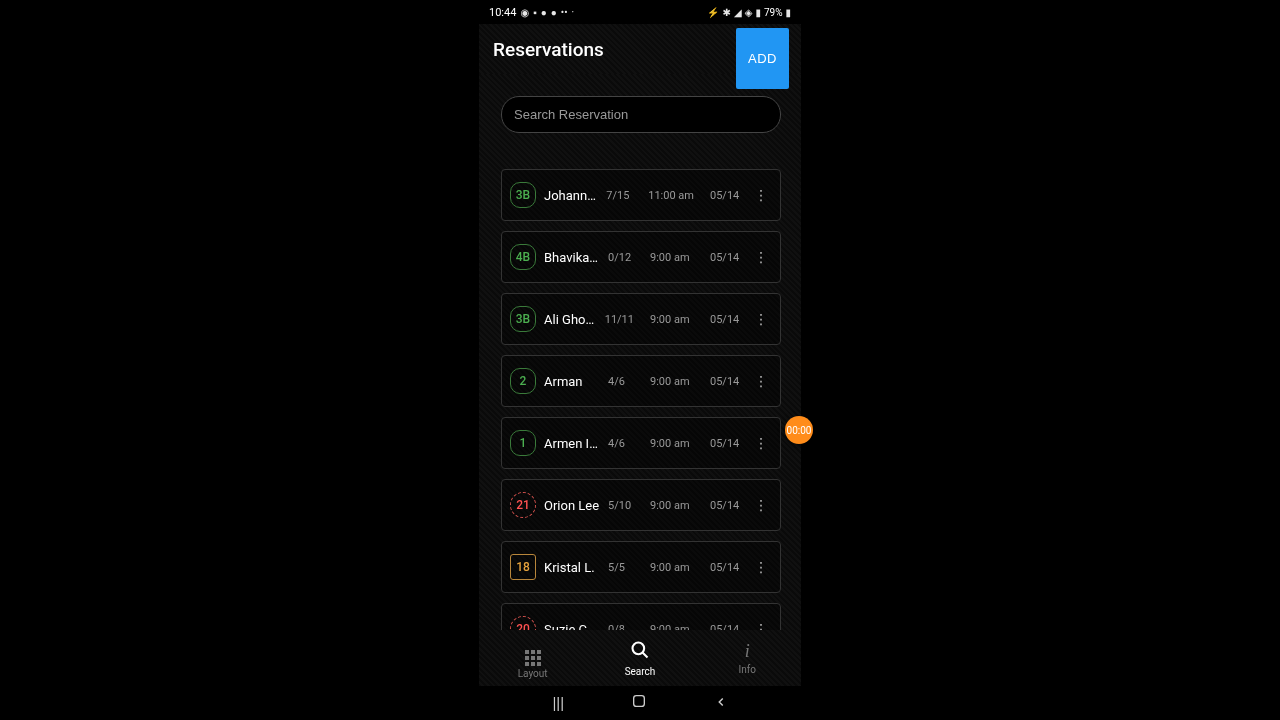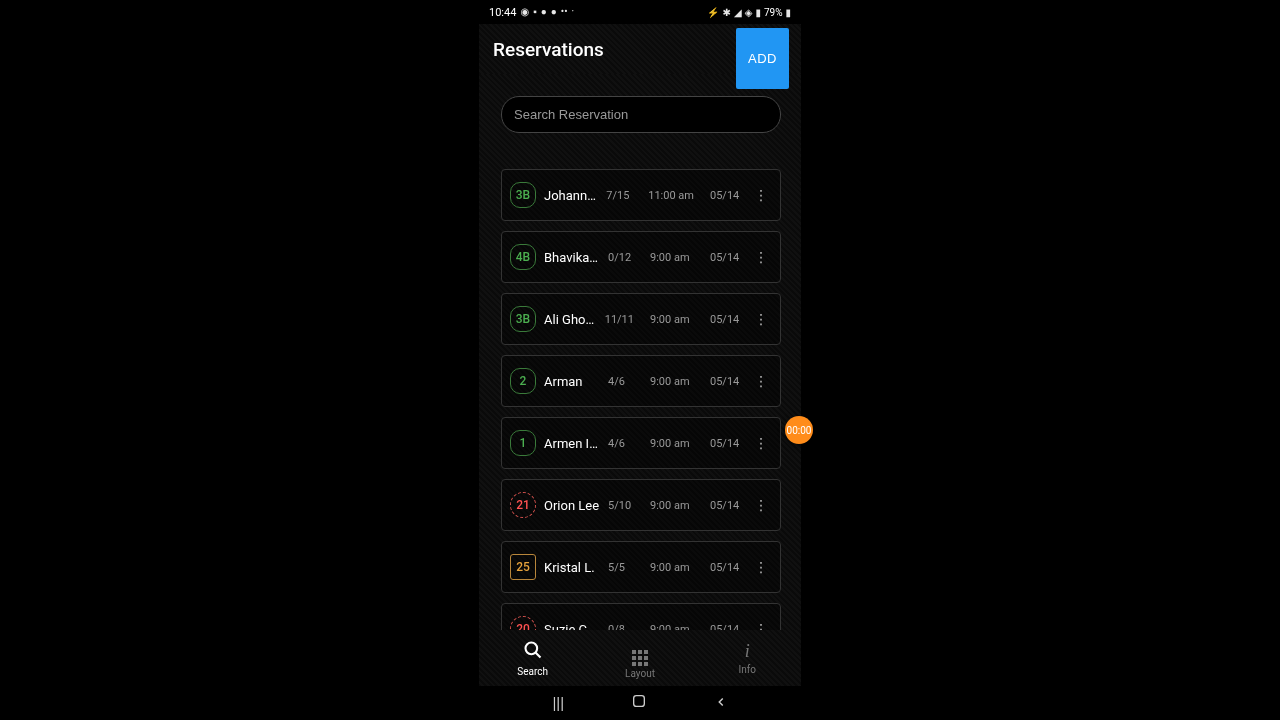--- a/index.html
+++ b/index.html
@@ -21,21 +21,21 @@
 }
 .statusbar {
   height: 24px;
   display: flex;
   justify-content: space-between;
   align-items: center;
   padding: 0 10px;
   color: #fff;
   font-size: 11px;
 }
-.statusbar-left { display: flex; align-items: flex-start; gap: 4px; }
+.statusbar-left { display: flex; align-items: center; gap: 4px; }
 .statusbar-right { display: flex; align-items: center; gap: 3px; font-size: 10px; }
 .tiny-icon { font-size: 10px; opacity: 0.9; }
 .header {
   height: 50px;
   display: flex;
   align-items: center;
   justify-content: space-between;
   padding: 0 12px 0 14px;
   background: repeating-linear-gradient(45deg, #0a0a0a, #0a0a0a 2px, #101010 2px, #101010 4px);
 }
@@ -271,21 +271,21 @@
           <div class="badge badge-red-circle">21</div>
           <div class="name">Orion Lee</div>
           <div class="meta">
             <span class="count">5/10</span>
             <span class="time">9:00 am</span>
             <span class="date">05/14</span>
           </div>
           <div class="more">⋮</div>
         </div>
         <div class="row">
-          <div class="badge badge-amber-square">25</div>
+          <div class="badge badge-amber-square">18</div>
           <div class="name">Kristal L.</div>
           <div class="meta">
             <span class="count">5/5</span>
             <span class="time">9:00 am</span>
             <span class="date">05/14</span>
           </div>
           <div class="more">⋮</div>
         </div>
         <div class="row">
           <div class="badge badge-red-circle">20</div>
@@ -294,44 +294,44 @@
             <span class="count">0/8</span>
             <span class="time">9:00 am</span>
             <span class="date">05/14</span>
           </div>
           <div class="more">⋮</div>
         </div>
       </div>
   </div>
 
   <div class="bottom-nav">
+    <div class="nav-item">
+      <span class="nav-icon">
+        <span class="grid-icon">
+            <span></span>
+            <span></span>
+            <span></span>
+            <span></span>
+            <span></span>
+            <span></span>
+            <span></span>
+            <span></span>
+            <span></span>
+          </span>
+      </span>
+      <span>Layout</span>
+    </div>
     <div class="nav-item active">
       <span class="nav-icon">
         <svg width="20" height="20" viewBox="0 0 24 24" fill="none" stroke="currentColor" stroke-width="2.5">
           <circle cx="10" cy="10" r="7"></circle>
             <line x1="21" y1="21" x2="15" y2="15"></line>
         </svg>
       </span>
       <span>Search</span>
-    </div>
-    <div class="nav-item">
-      <span class="nav-icon">
-        <span class="grid-icon">
-            <span></span>
-            <span></span>
-            <span></span>
-            <span></span>
-            <span></span>
-            <span></span>
-            <span></span>
-            <span></span>
-            <span></span>
-          </span>
-      </span>
-      <span>Layout</span>
     </div>
     <div class="nav-item">
       <span class="nav-icon" style="font-family:serif;font-style:italic">i</span>
       <span>Info</span>
     </div>
   </div>
 
   <div class="nav-bar">
     <span>|||</span>
     <span>

